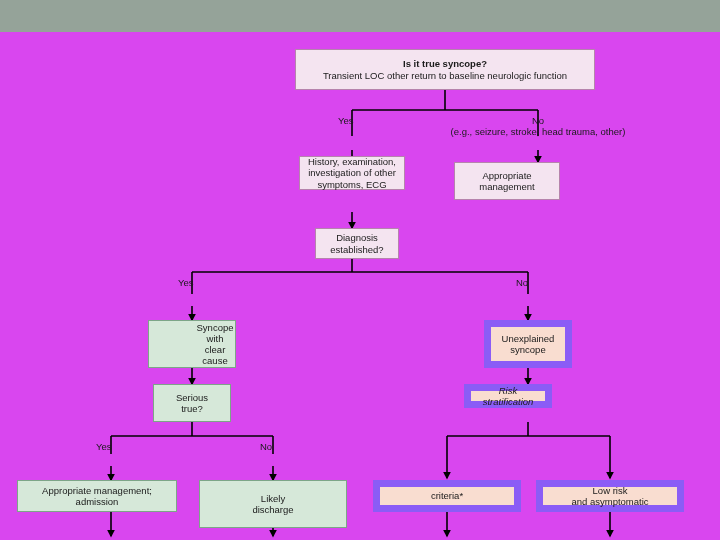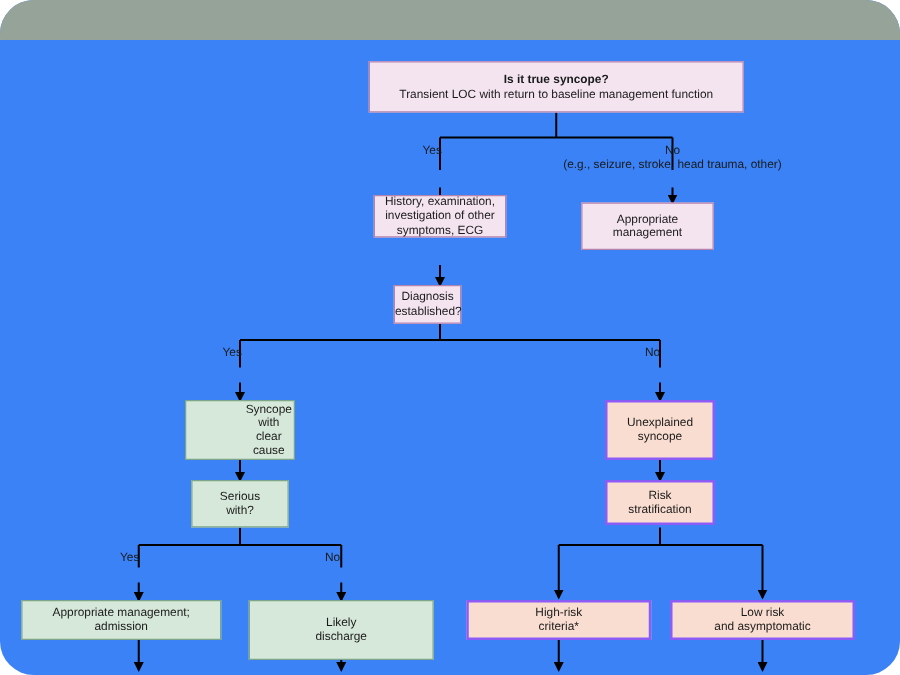--- a/index.html
+++ b/index.html
@@ -4,24 +4,23 @@
 <style>
   html, body {
     margin: 0;
     padding: 0;
     background: #ffffff;
   }
   #slide {
     position: relative;
     width: 720px;
     height: 540px;
-    background: #3b82f6;
+    background: #d946ef;
     overflow: hidden;
     font-family: "Liberation Sans", sans-serif;
-    border-radius: 27px;
   }
   #header-band {
     position: absolute;
     left: 0;
     top: 0;
     width: 720px;
     height: 32px;
     background: #95a399;
   }
   #chart-area {
@@ -55,21 +54,21 @@
   .box-pink {
     background: #f4e4f0;
     border: 1px solid #b683ad;
   }
   .box-green {
     background: #d6e8d9;
     border: 1px solid #7da588;
   }
   .box-salmon {
     background: #f9ddd0;
-    border: 2px solid #8b5cf6;
+    border: 7px solid #8b5cf6;
   }
   .edge-label {
     position: absolute;
     font-size: 9.5px;
     color: #1a1a1a;
     white-space: nowrap;
     line-height: 1.15;
   }
   .lbl-center { text-align: center; }
   .title-line { font-weight: bold; }
@@ -127,77 +126,77 @@
         <path d="M 111 480 L 111 504" marker-end="url(#arrow)"></path>
         <path d="M 273 480 L 273 504" marker-end="url(#arrow)"></path>
         <path d="M 447 480 L 447 504" marker-end="url(#arrow)"></path>
         <path d="M 610 480 L 610 504" marker-end="url(#arrow)"></path>
       </g>
     </svg>
 
     <div class="node-box box-pink" style="left:295px; top:17px; width:300px; height:41px; font-size:9.5px;">
       <div class="inner">
         <div class="title-line">Is it true syncope?</div>
-        <div>Transient LOC with return to baseline management function</div>
+        <div>Transient LOC other return to baseline neurologic function</div>
       </div>
     </div>
 
     <div class="edge-label" style="left:338px; top:84px;">Yes</div>
     <div class="edge-label lbl-center" style="left:413px; top:84px; width:250px;">
       <div>No</div>
       <div>(e.g., seizure, stroke, head trauma, other)</div>
     </div>
 
     <div class="node-box box-pink" style="left:299px; top:124px; width:106px; height:34px; font-size:9.5px;">
       <div class="inner">
         <div>History, examination,</div>
         <div>investigation of other</div>
         <div>symptoms, ECG</div>
       </div>
     </div>
 
-    <div class="node-box box-pink" style="left:465px; top:130px; width:106px; height:38px; font-size:9.5px;justify-content:center;">
+    <div class="node-box box-pink" style="left:454px; top:130px; width:106px; height:38px; font-size:9.5px;justify-content:center;">
       <div class="inner">
         <div>Appropriate</div>
         <div>management</div>
       </div>
     </div>
 
-    <div class="node-box box-pink" style="left:315px; top:196px; width:54px; height:31px; font-size:9.5px;">
+    <div class="node-box box-pink" style="left:315px; top:196px; width:84px; height:31px; font-size:9.5px;">
       <div class="inner">
         <div>Diagnosis</div>
         <div>established?</div>
       </div>
     </div>
 
     <div class="edge-label" style="left:178px; top:246px;">Yes</div>
     <div class="edge-label" style="left:516px; top:246px;">No</div>
 
     <div class="node-box box-green" style="left:148px; top:288px; width:88px; height:48px; font-size:9.5px;padding-left:46px;">
       <div class="inner">
         <div>Syncope with</div>
         <div>clear cause</div>
       </div>
     </div>
 
     <div class="node-box box-green" style="left:153px; top:352px; width:78px; height:38px; font-size:9.5px;text-align:center;">
       <div class="inner">
         <div>Serious</div>
-        <div>with?</div>
+        <div>true?</div>
       </div>
     </div>
 
     <div class="node-box box-salmon" style="left:484px; top:288px; width:88px; height:48px; font-size:9.5px;">
       <div class="inner">
         <div>Unexplained</div>
         <div>syncope</div>
       </div>
     </div>
 
-    <div class="node-box box-salmon" style="left:484px; top:352px; width:88px; height:36px; font-size:9.5px;">
+    <div class="node-box box-salmon" style="left:464px; top:352px; width:88px; height:24px; font-size:9.5px;font-style:italic;">
       <div class="inner">
         <div>Risk</div>
         <div>stratification</div>
       </div>
     </div>
 
     <div class="edge-label" style="left:96px; top:410px;">Yes</div>
     <div class="edge-label" style="left:260px; top:410px;">No</div>
 
     <div class="node-box box-green" style="left:17px; top:448px; width:160px; height:32px; font-size:9.5px;">
@@ -209,21 +208,20 @@
 
     <div class="node-box box-green" style="left:199px; top:448px; width:148px; height:48px; font-size:9.5px;">
       <div class="inner">
         <div>Likely</div>
         <div>discharge</div>
       </div>
     </div>
 
     <div class="node-box box-salmon" style="left:373px; top:448px; width:148px; height:32px; font-size:9.5px;">
       <div class="inner">
-        <div>High-risk</div>
         <div>criteria*</div>
       </div>
     </div>
 
     <div class="node-box box-salmon" style="left:536px; top:448px; width:148px; height:32px; font-size:9.5px;">
       <div class="inner">
         <div>Low risk</div>
         <div>and asymptomatic</div>
       </div>
     </div>

